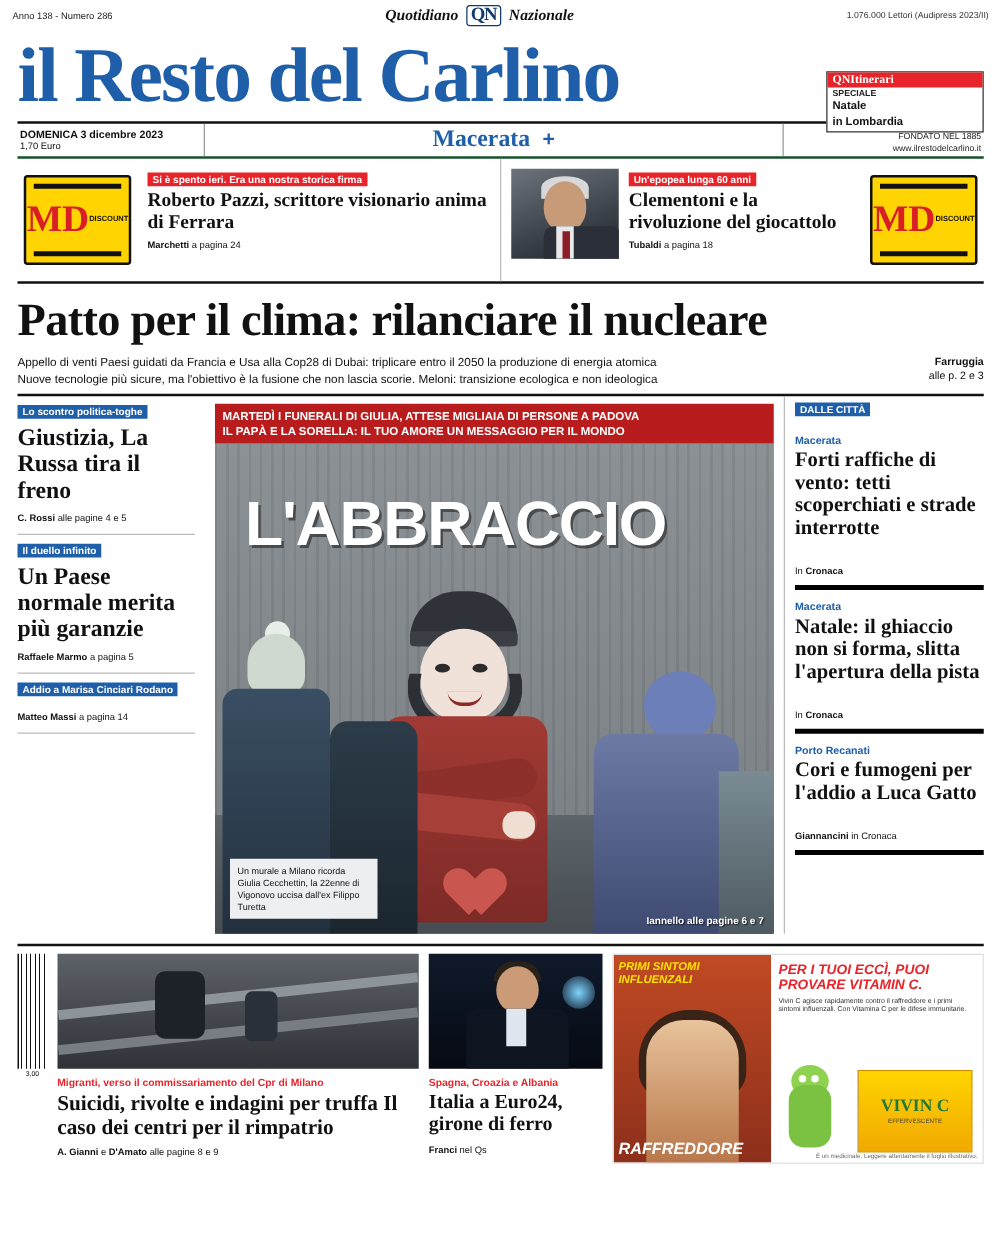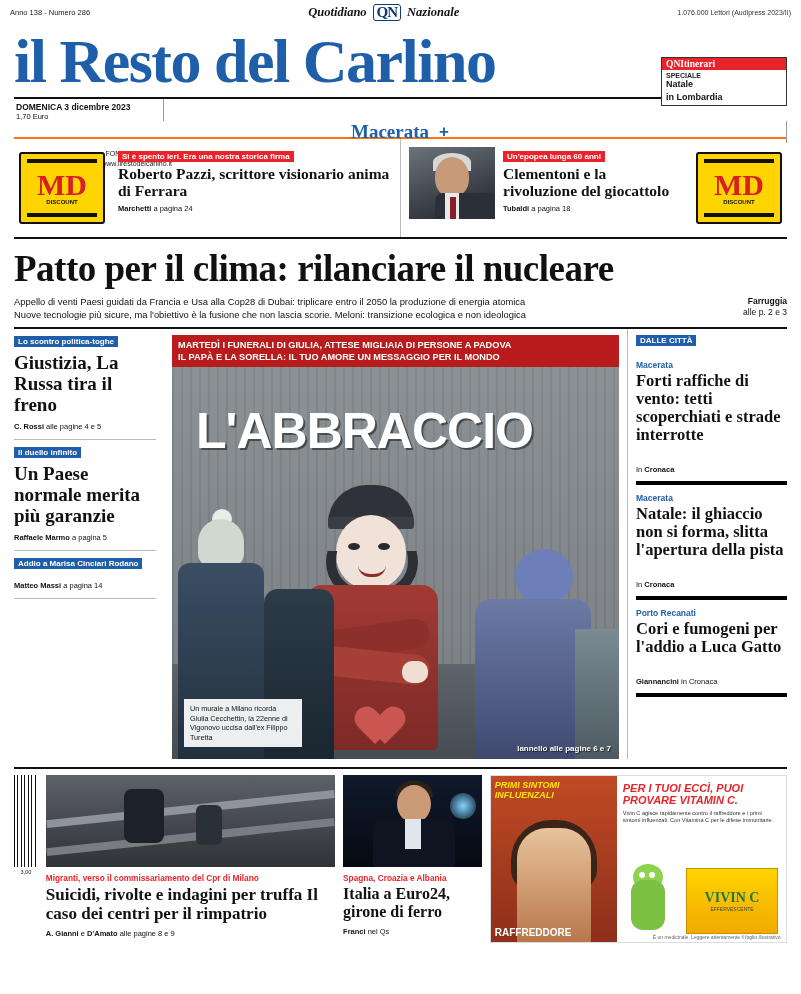--- a/index.html
+++ b/index.html
@@ -55,22 +55,22 @@
     width: 126px; border: 1px solid #333; background: #fff; z-index: 5;
   }
   .qnit-head {
     background: #e8242a; color: #fff; font-size: 9.5px; font-weight: bold;
     padding: 1px 4px; font-family: "Liberation Serif", serif;
   }
   .qnit-speciale { font-size: 7px; font-weight: bold; padding: 2px 4px 0 4px; color:#222; }
   .qnit-text { font-size: 9px; font-weight: bold; padding: 0 4px 3px 4px; line-height: 10px; color:#111; }
 
   .dateline {
-    display: flex; align-items: stretch; border-top: 2px solid #111; border-bottom: 2px solid #f97316;
-    margin: 4px 14px 0 14px; height: 42px; flex-direction: column;
+    display: flex; align-items: stretch; border-top: 2px solid #111; border-bottom: 2px solid #14532d;
+    margin: 4px 14px 0 14px; height: 30px;
   }
   .dateline .left { width: 150px; padding: 3px 0 0 2px; border-right: 1px solid #999; }
   .dateline .left .d1 { font-size: 8.5px; font-weight: bold; }
   .dateline .left .d1 b { font-weight: bold; }
   .dateline .left .d2 { font-size: 7.5px; }
   .dateline .center {
     flex: 1; display: flex; align-items: center; justify-content: center; gap: 10px;
     border-right: 1px solid #999;
   }
   .dateline .edition { font-family: "Liberation Serif", serif; font-weight: bold; font-size: 19px; color: #1f5fa9; }
@@ -79,21 +79,21 @@
 
   
   .promo {
     display: flex; margin: 0 14px; border-bottom: 2px solid #111; height: 100px;
   }
   .md-logo {
     width: 96px; display: flex; align-items: center; justify-content: center;
   }
   .md-inner {
     width: 86px; height: 72px; background: #ffd400; border: 2px solid #111;
-    border-radius: 3px; display: flex; flex-direction: column; align-items: center; justify-content: center;
+    border-radius: 3px; display: flex; flex-direction: row; align-items: center; justify-content: center;
     position: relative;
   }
   .md-inner .md-txt { font-family: "Liberation Serif", serif; font-weight: bold; font-size: 30px; color: #d81f26; line-height: 28px;}
   .md-inner .md-sub { font-size: 6px; font-weight: bold; color: #111; }
   .md-inner:before, .md-inner:after {
     content: ""; position: absolute; left: 6px; right: 6px; height: 4px; background: #111;
   }
   .md-inner:before { top: 5px; } .md-inner:after { bottom: 5px; }
 
   .promo-item { flex: 1; padding: 6px 8px 0 8px; display: flex; gap: 8px; }
@@ -254,21 +254,21 @@
   .b-head.small { font-size: 16px; line-height: 18px;}
   .b-credit { font-size: 7.5px; margin-top: 6px; }
   .b-credit b { font-weight: bold; }
 
   
   .ad { width: 300px; height: 168px; display: flex; position: relative; overflow: hidden; border: 1px solid #ddd;}
   .ad-left { width: 126px; position: relative; background: linear-gradient(#c04a24,#8d2f1b); overflow: hidden;}
   .ad-left .hdr { position: absolute; top: 4px; left: 4px; right: 4px; color: #ffe300; font-weight: bold; font-size: 9px; line-height: 10px; font-style: italic; }
   .ad-left .woman { position:absolute; left: 26px; top: 52px; width: 74px; height: 116px; background: linear-gradient(#e8c39b,#b8764a); border-radius: 30px 30px 0 0;}
   .ad-left .hair { position:absolute; left: 20px; top: 44px; width: 86px; height: 70px; background:#3a2418; border-radius: 40px 40px 20px 20px;}
-  .ad-left .foot { position:absolute; left: 4px; bottom: 4px; color:#fff; font-weight:bold; font-size: 10px; }
+  .ad-left .foot { position:absolute; left: 4px; bottom: 4px; color:#fff; font-weight:bold; font-size: 13px; font-style: italic;}
   .ad-right { flex: 1; background: #fff; position: relative; }
   .ad-right .t1 { color: #e8242a; font-weight: bold; font-size: 11px; line-height: 12px; padding: 6px 6px 0 6px; font-style: italic;}
   .ad-right .t2 { font-size: 5.6px; line-height: 7px; padding: 4px 6px 0 6px; color: #333;}
   .ad-right .box {
     position: absolute; right: 8px; bottom: 8px; width: 92px; height: 66px; background: linear-gradient(#ffd400,#f2a900);
     border: 1px solid #c98f00; display: flex; flex-direction: column; align-items: center; justify-content: center;
   }
   .ad-right .box .bn { color: #1f7a3c; font-weight: bold; font-size: 14px; font-family: "Liberation Serif", serif; }
   .ad-right .box .bs { font-size: 5px; color: #444; }
   .ad-right .mascot { position: absolute; left: 8px; bottom: 6px; width: 46px; height: 72px;}

